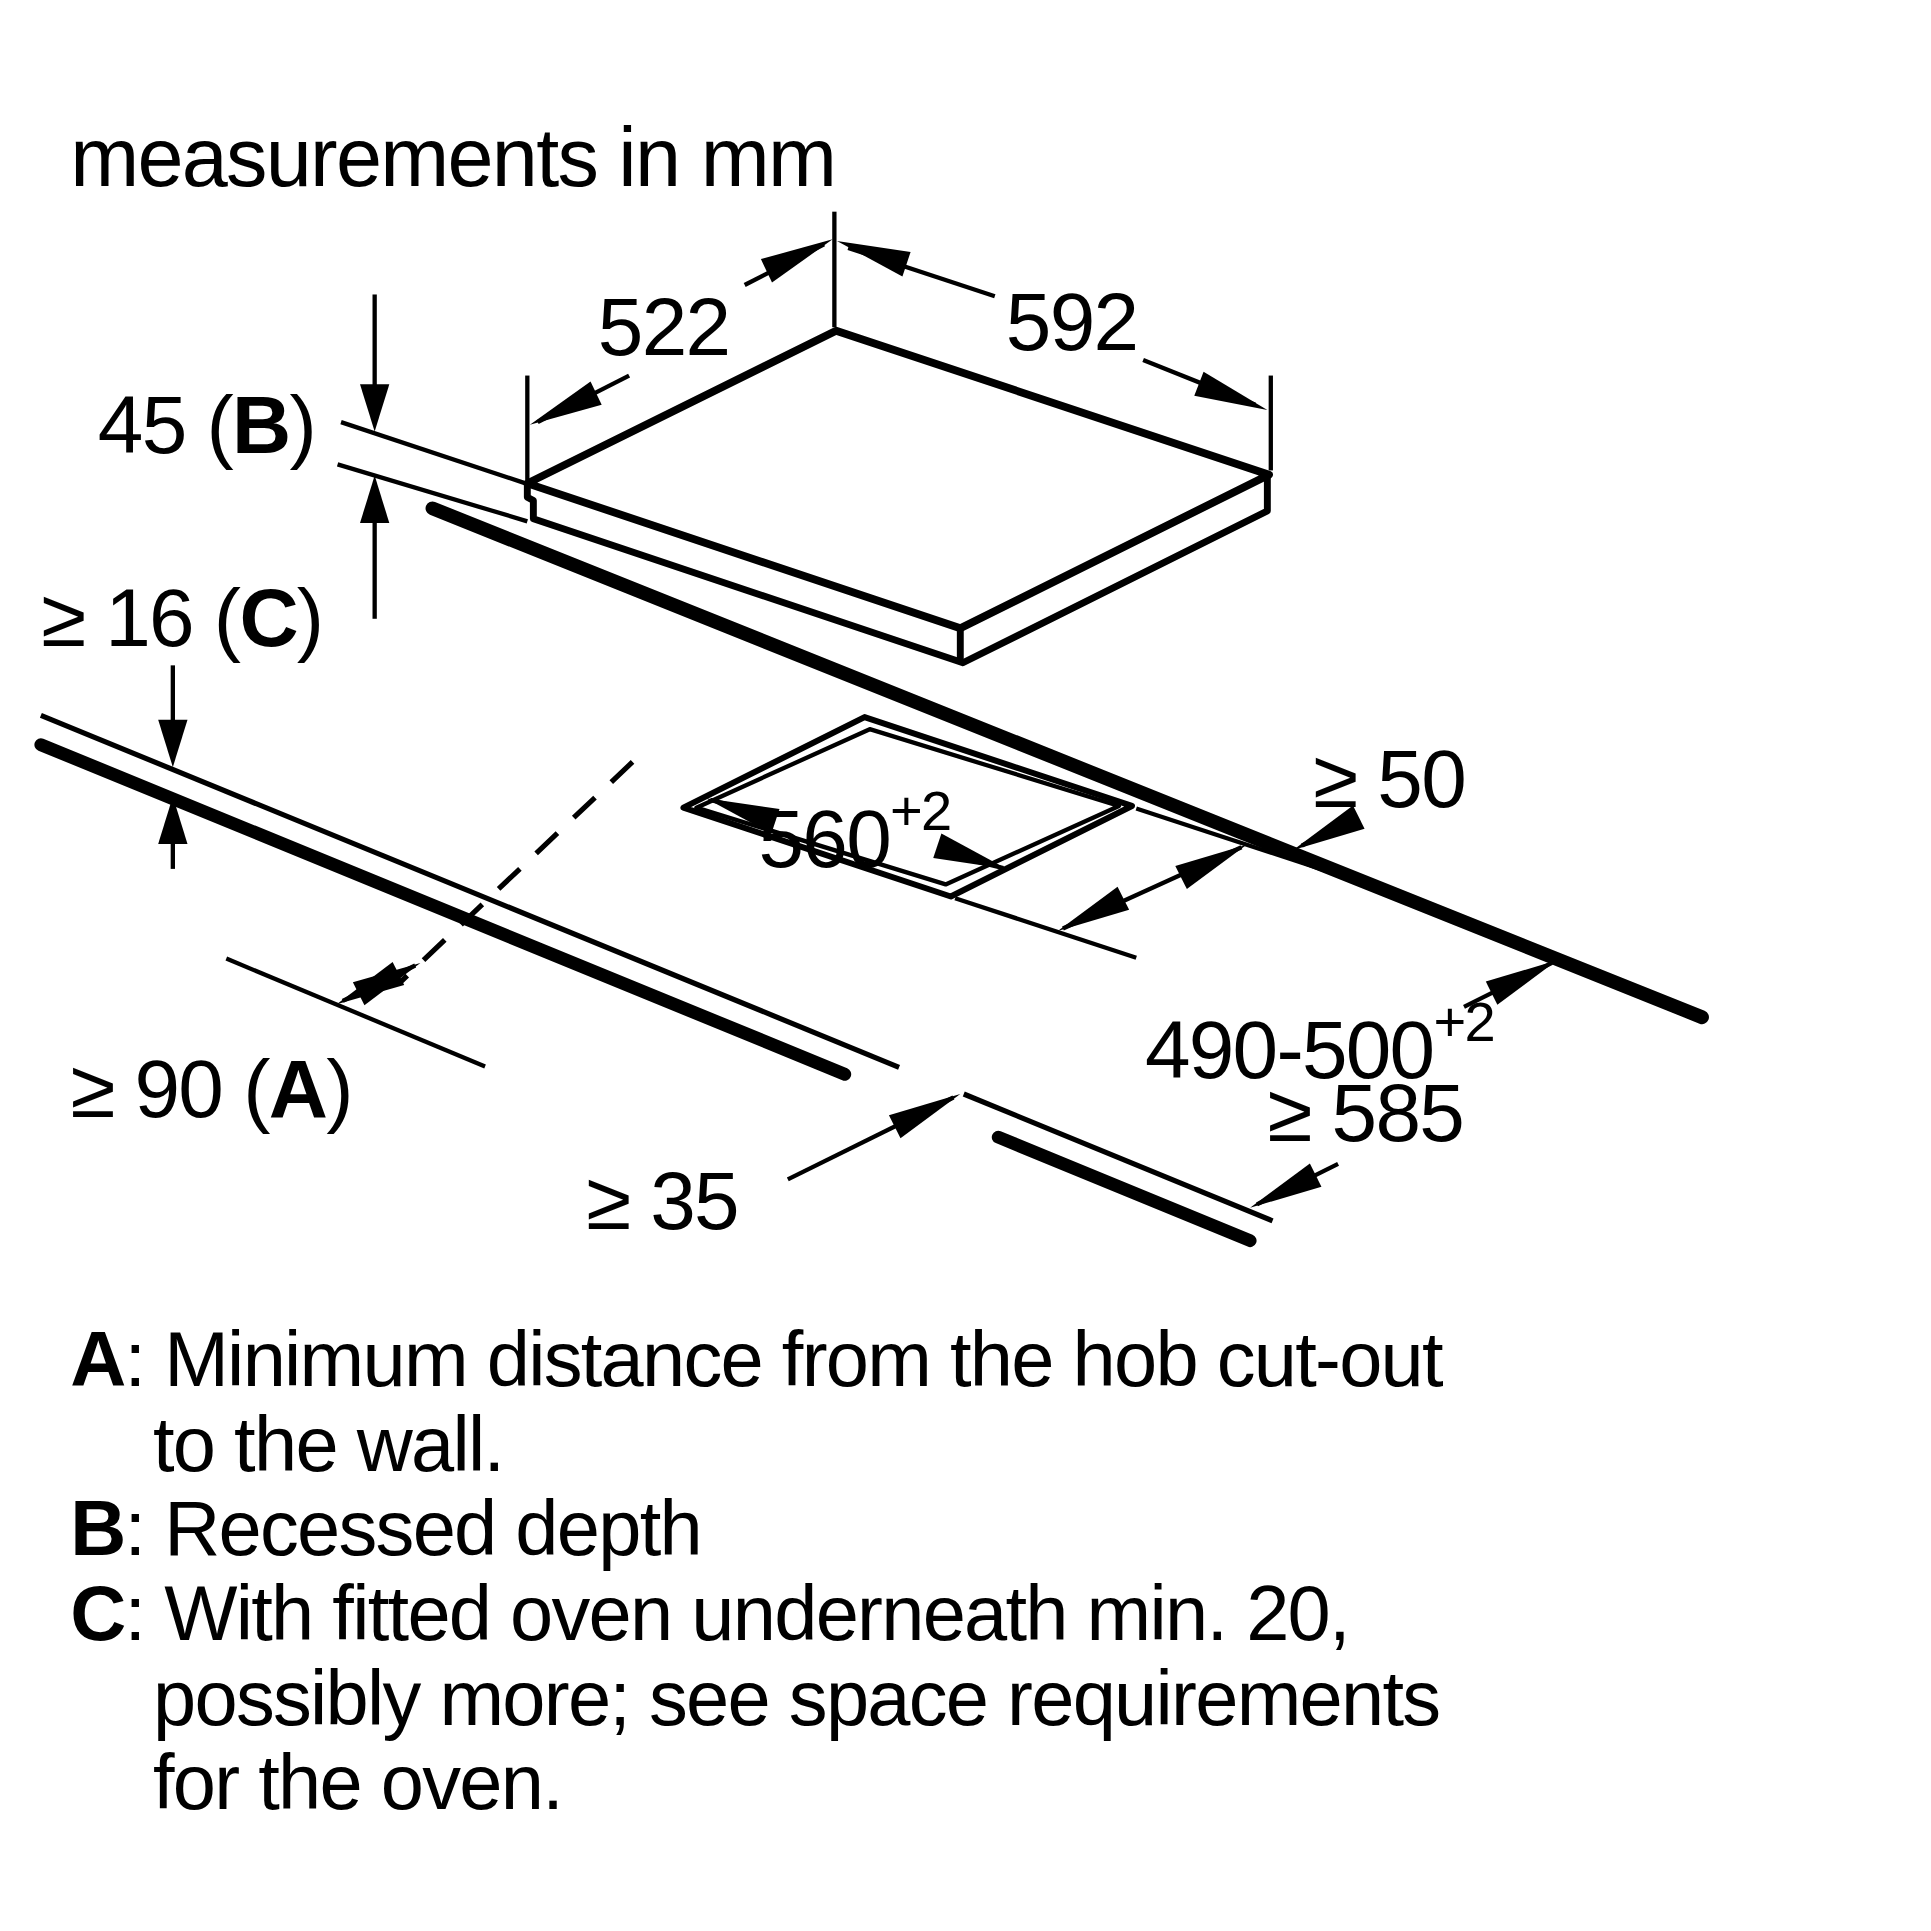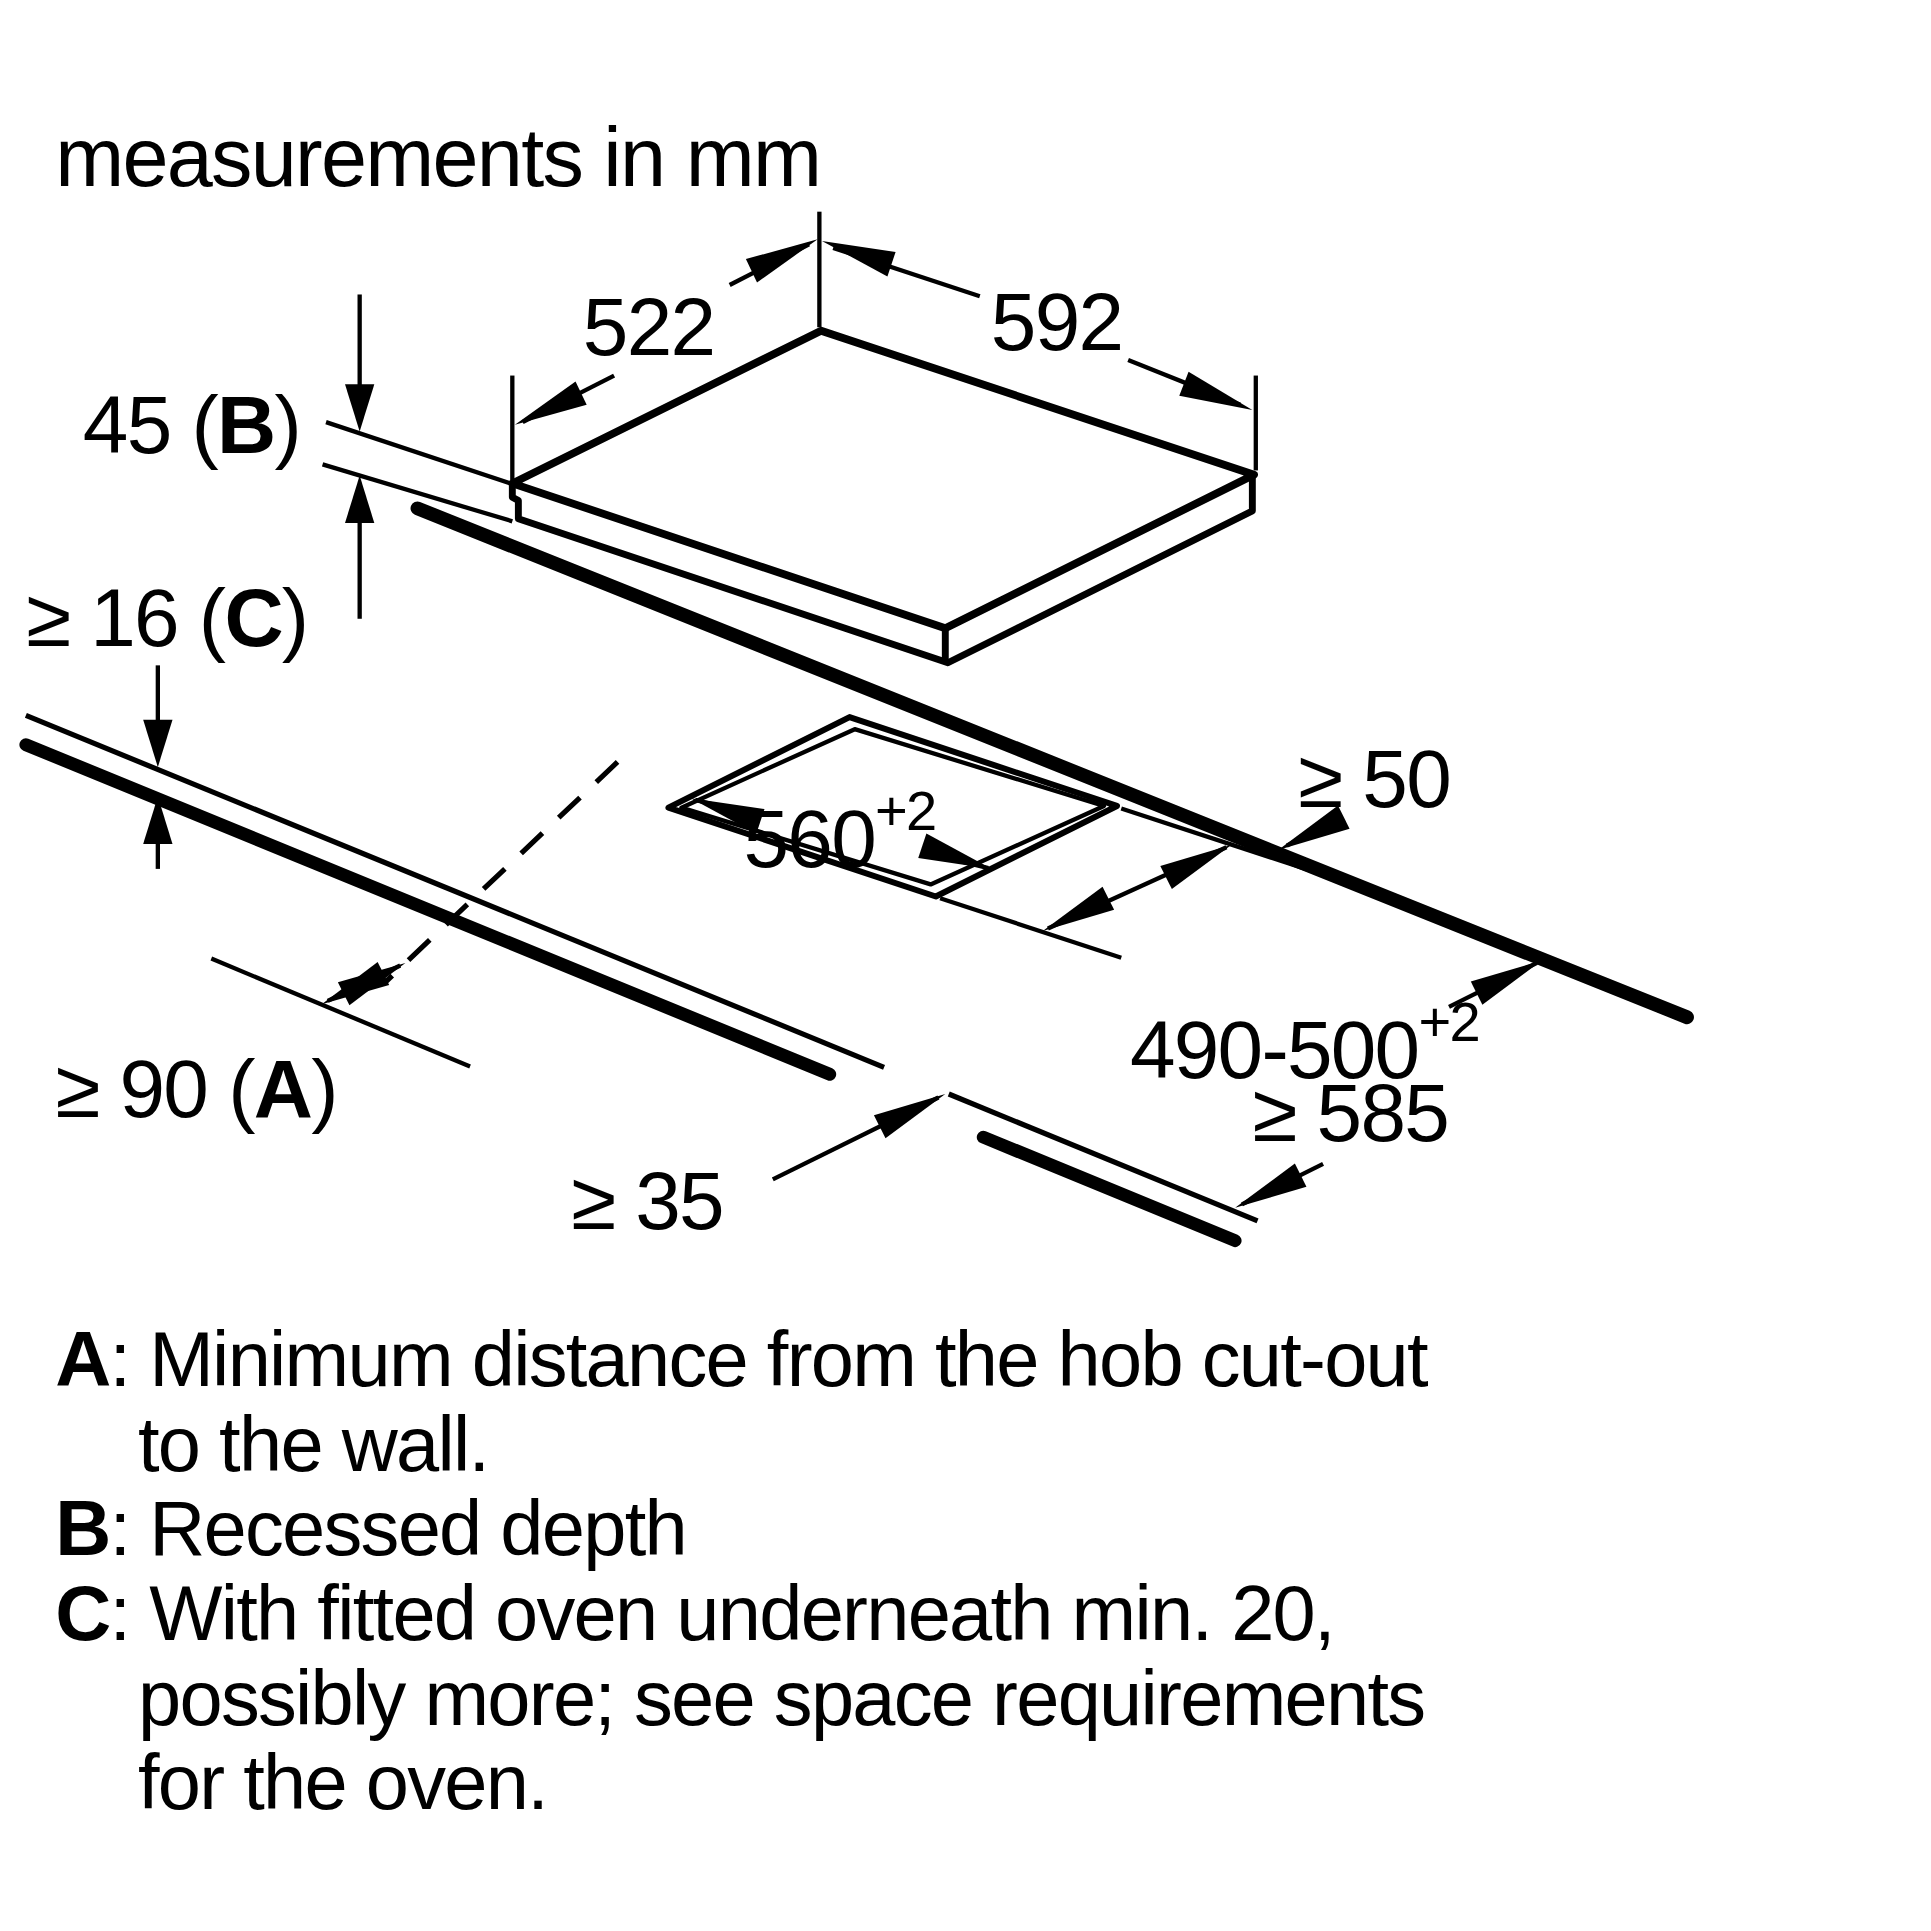--- a/index.html
+++ b/index.html
@@ -1,16 +1,16 @@
 <!DOCTYPE html>
 <html><head>
 <meta charset="utf-8">
 <style>
   html,body{margin:0;padding:0;background:#fff;}
-  .stage{position:relative;width:1725px;height:1931px;background:#fff;overflow:hidden;}
+  .stage{position:relative;width:1725px;height:1931px;background:#fff;overflow:hidden;padding-left:15px;}
   svg{display:block;width:100%;height:100%;}
   text{font-family:"Liberation Sans","DejaVu Sans",sans-serif;fill:#000;}
 </style>
 </head>
 <body>
 
 <div class="stage">
   <svg id="diagram" viewBox="0 0 2000 2000" xmlns="http://www.w3.org/2000/svg">
       <path d="M594,441 L952,264 L1454,431 L1096,609 Z" fill="none" stroke="#000000" stroke-width="9" stroke-linejoin="round" stroke-linecap="round"></path>
       <path d="M594,443 L594,457 L601,461 L601,482 L1099,649 L1452,473 L1452,434" fill="none" stroke="#000000" stroke-width="8" stroke-linejoin="round" stroke-linecap="round"></path>

